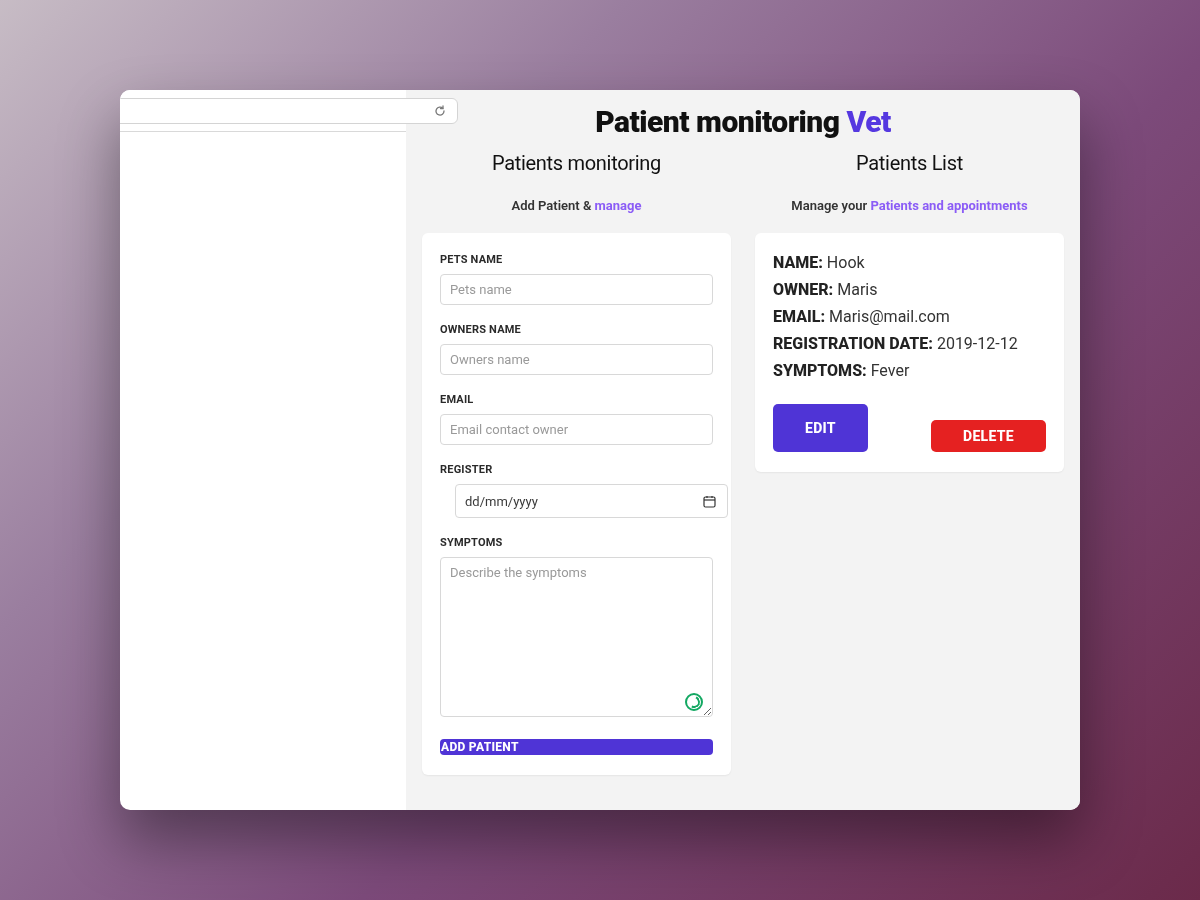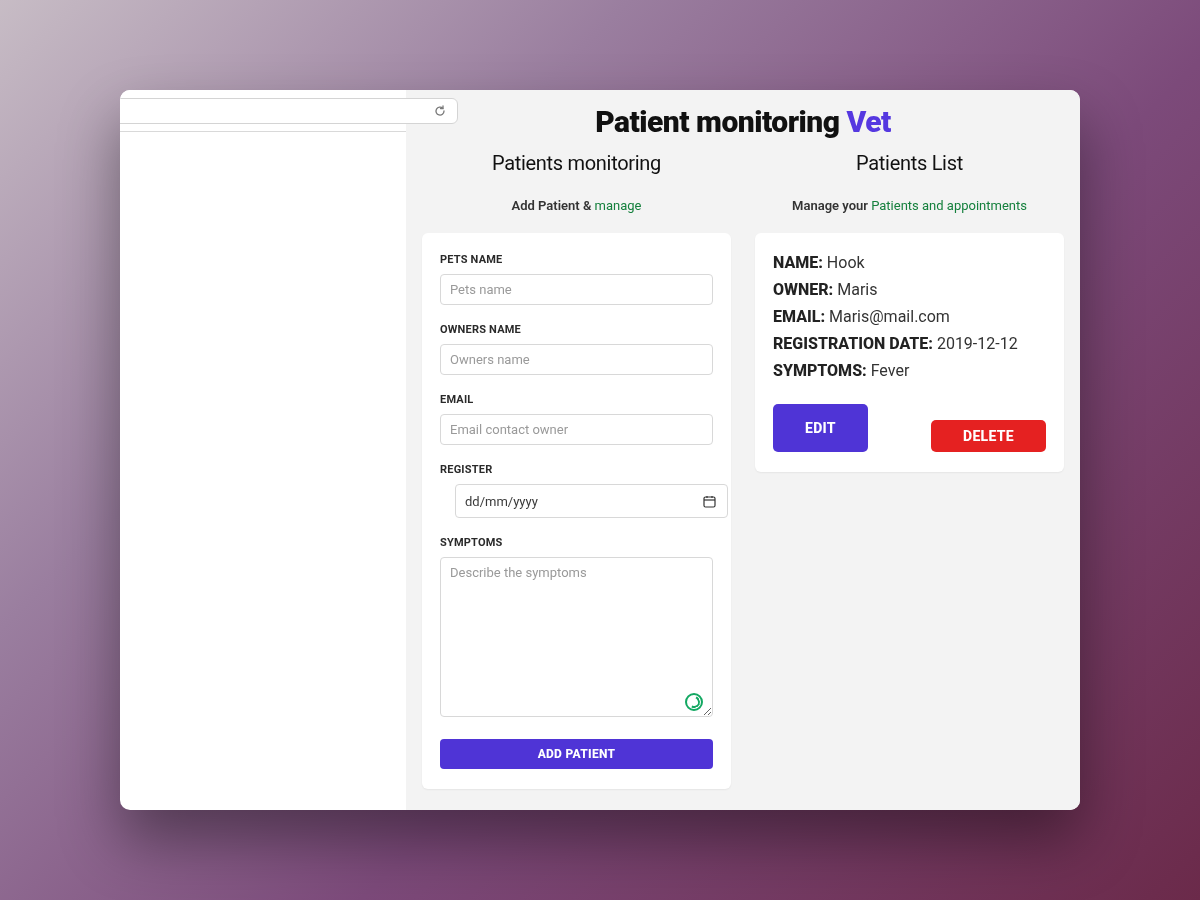--- a/index.html
+++ b/index.html
@@ -66,21 +66,21 @@
     font-weight: 900;
     color: #111;
     margin-bottom: 12px;
     letter-spacing: -0.5px;
   }
   .page-title .accent { color: #5538e0; }
   .cols { display: flex; gap: 24px; }
   .col { flex: 1; min-width: 0; }
   .col-h1 { text-align: center; font-size: 20px; font-weight: 400; color: #111; margin-bottom: 23px; letter-spacing: -0.3px; }
   .col-sub { text-align: center; font-size: 13px; color: #333; margin-bottom: 20px; font-weight: 600; }
-  .col-sub .accent { color: #15803d; font-weight: 400; }
+  .col-sub .accent { color: #8b5cf6; font-weight: 700; }
   .card {
     background: #fff;
     border-radius: 6px;
     box-shadow: 0 1px 2px rgba(0,0,0,0.06);
     padding: 20px 18px;
   }
   .form-group { margin-bottom: 18px; }
   .label { font-size: 11px; font-weight: 700; color: #2a2a2a; text-transform: uppercase; display: block; margin-bottom: 8px; letter-spacing: 0.2px; }
   .input, .textarea {
     width: 100%;
@@ -112,22 +112,22 @@
     border-top-color: transparent;
     border-left-color: transparent;
     border-radius: 50%;
     transform: rotate(-20deg);
   }
   .submit-btn {
     display: block;
     width: 100%;
     background: #4f34d6;
     color: #fff;
-    text-align: center;
-    padding: 8px;
+    text-align: left;
+    padding: 1px;
     border: none;
     border-radius: 4px;
     font-size: 12px;
     font-weight: 800;
     letter-spacing: 0.3px;
     cursor: pointer;
   }
   .patient-card .row { font-size: 16px; color: #333; margin-bottom: 8px; }
   .patient-card .row strong { text-transform: uppercase; font-weight: 800; color: #222; }
   .actions { display: flex; justify-content: space-between; margin-top: 24px; }

